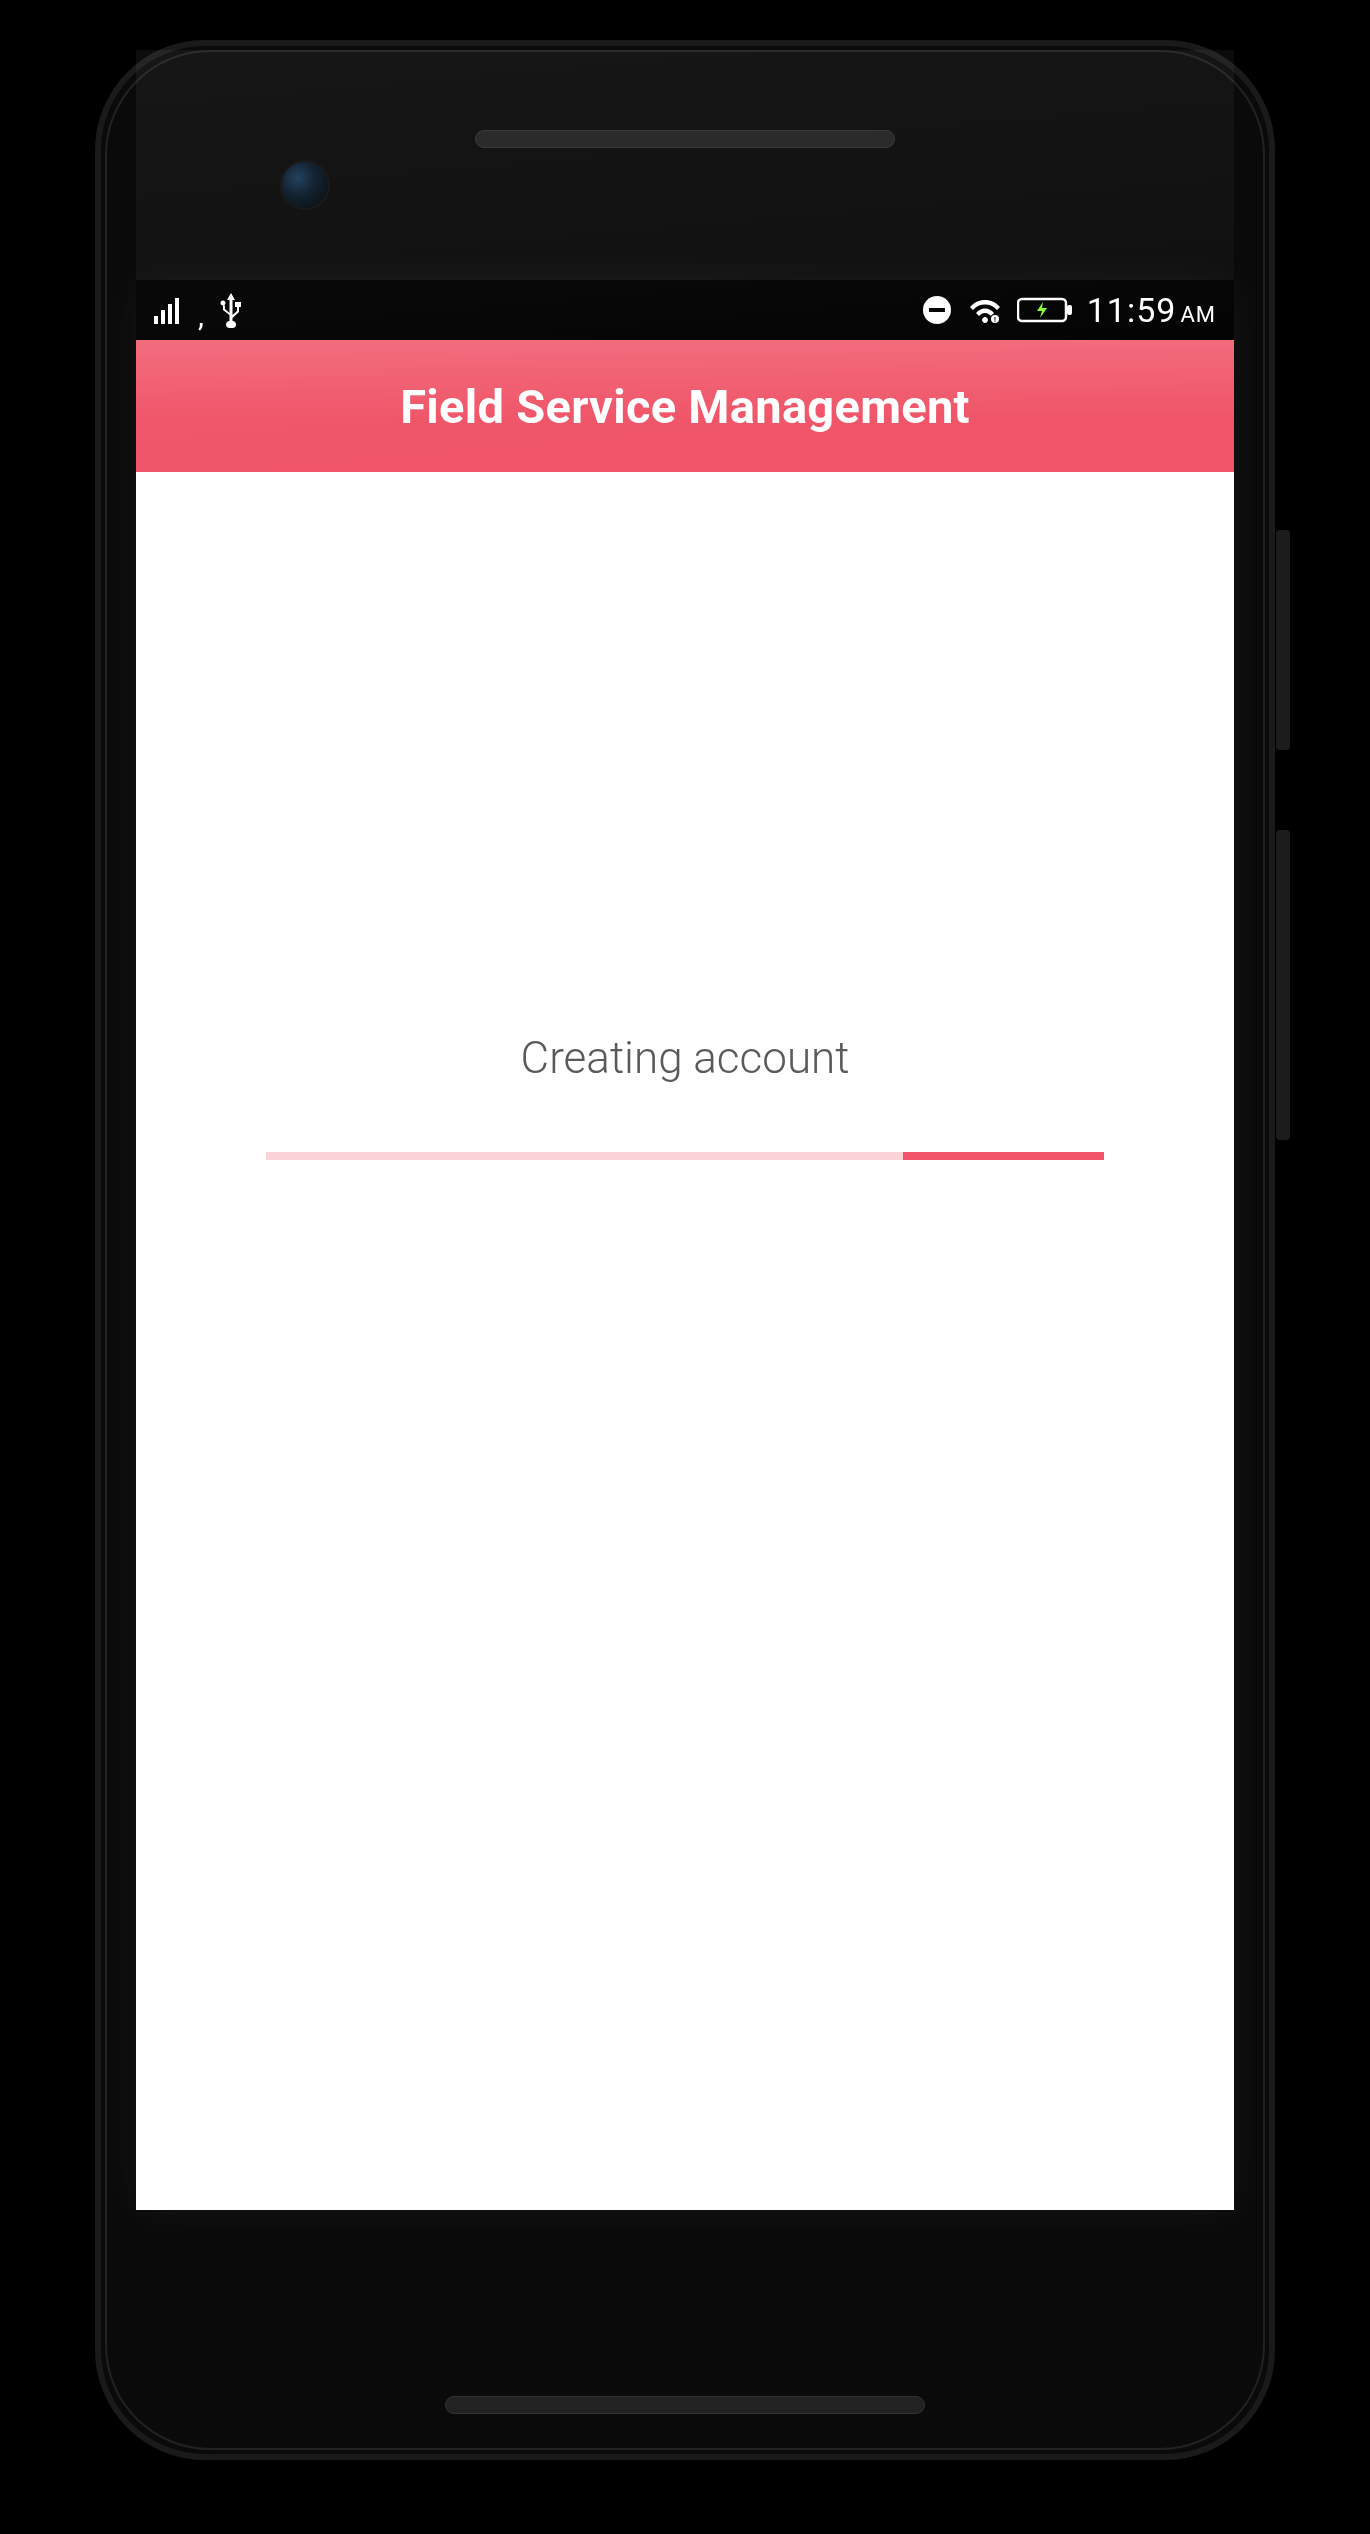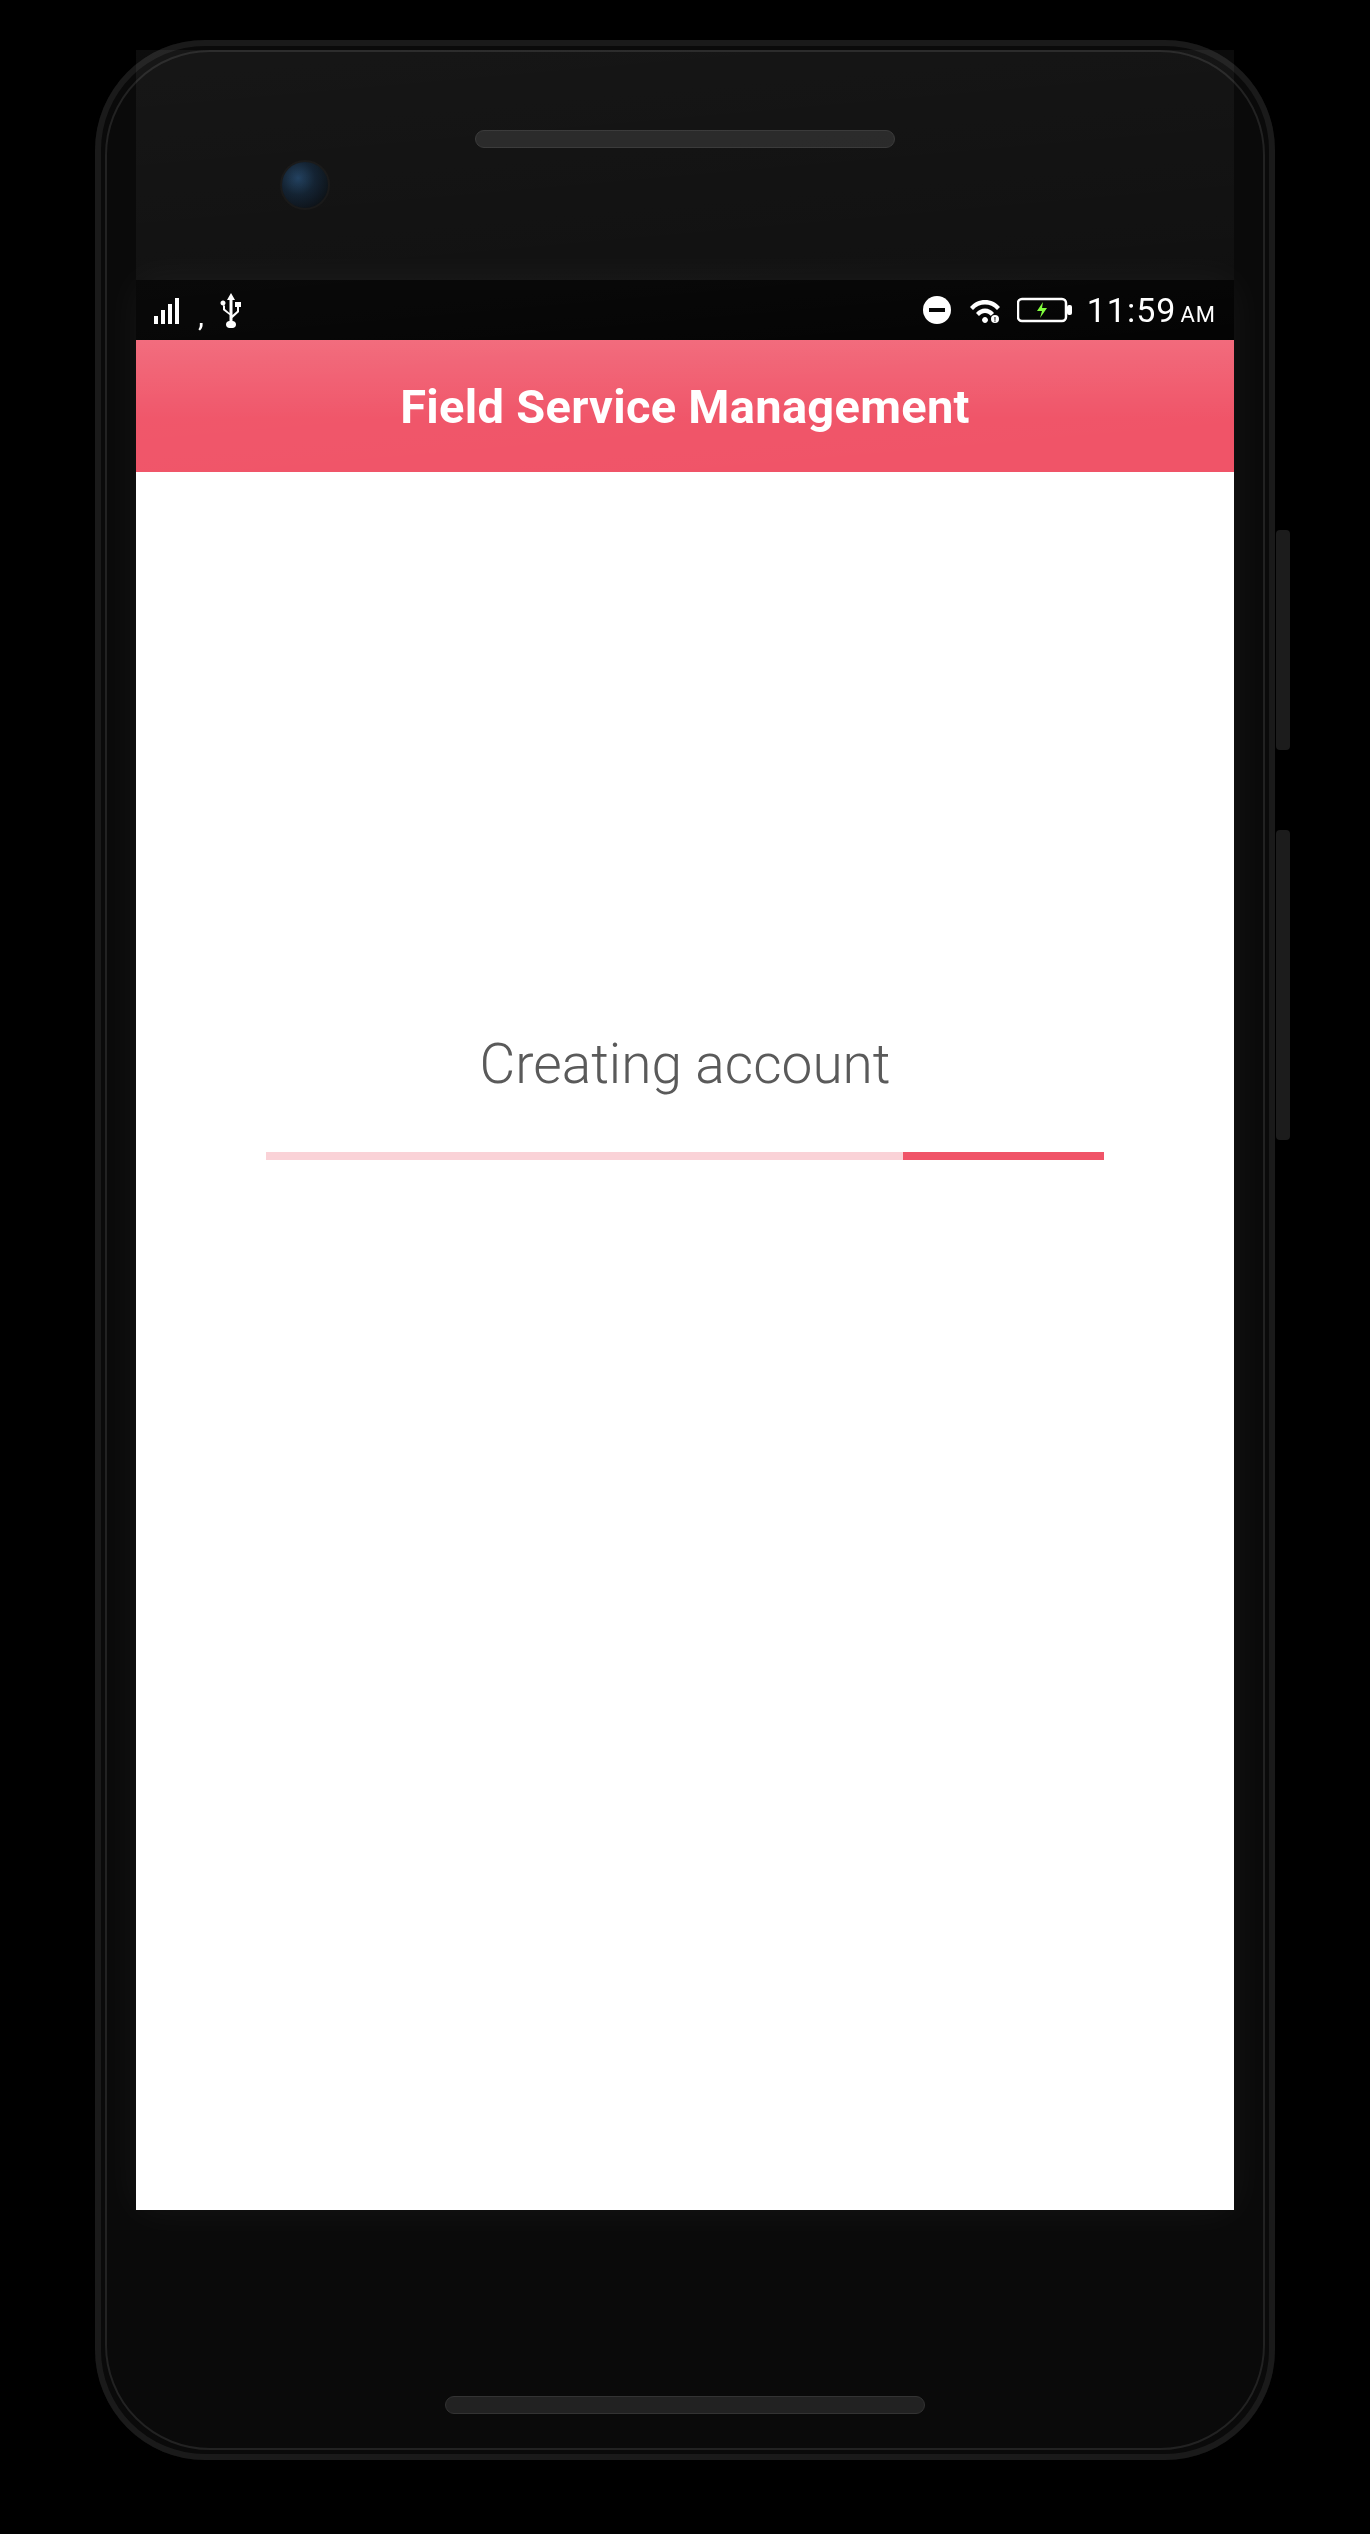--- a/index.html
+++ b/index.html
@@ -174,21 +174,21 @@
       position: relative;
       height: calc(100% - 192px);
       background: #fff;
     }
 
     .loading-text {
       position: absolute;
       left: 50%;
       top: 560px;
       transform: translateX(-50%);
-      font-size: 55px;
+      font-size: 44px;
       color: #5a5a5a;
       font-weight: 300;
       white-space: nowrap;
     }
 
     .progress-bar {
       position: absolute;
       left: 130px;
       right: 130px;
       top: 680px;

